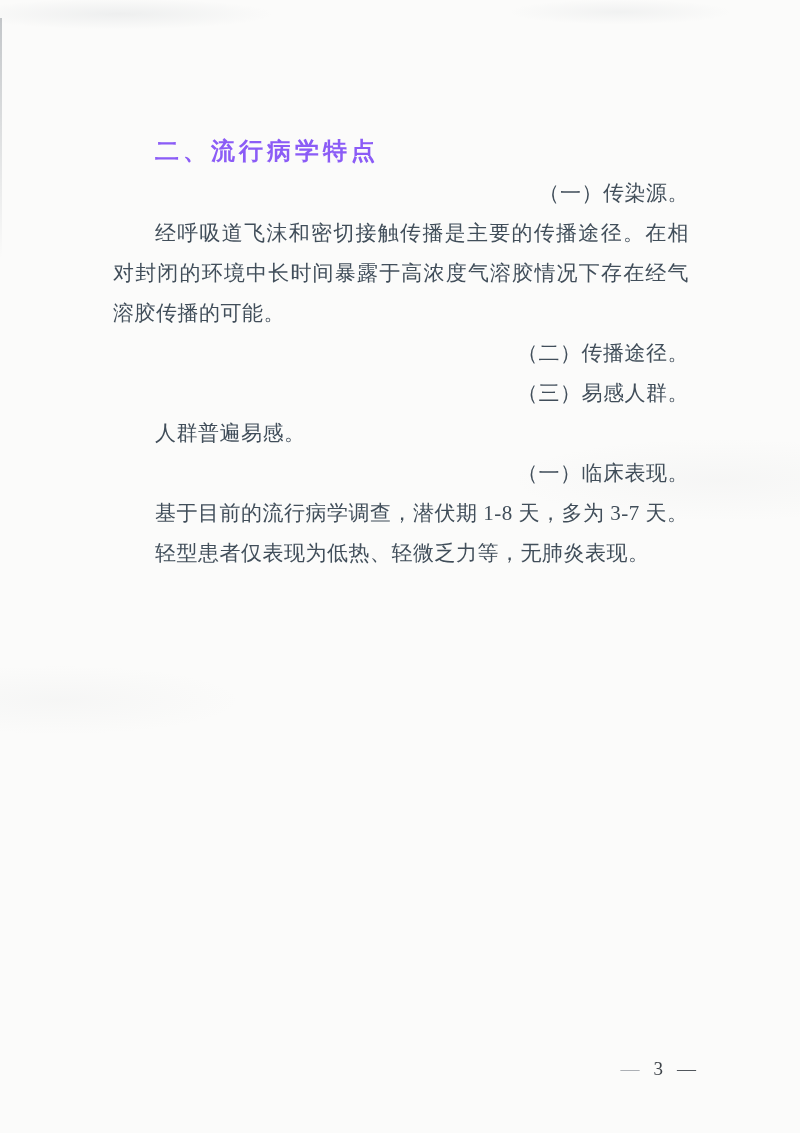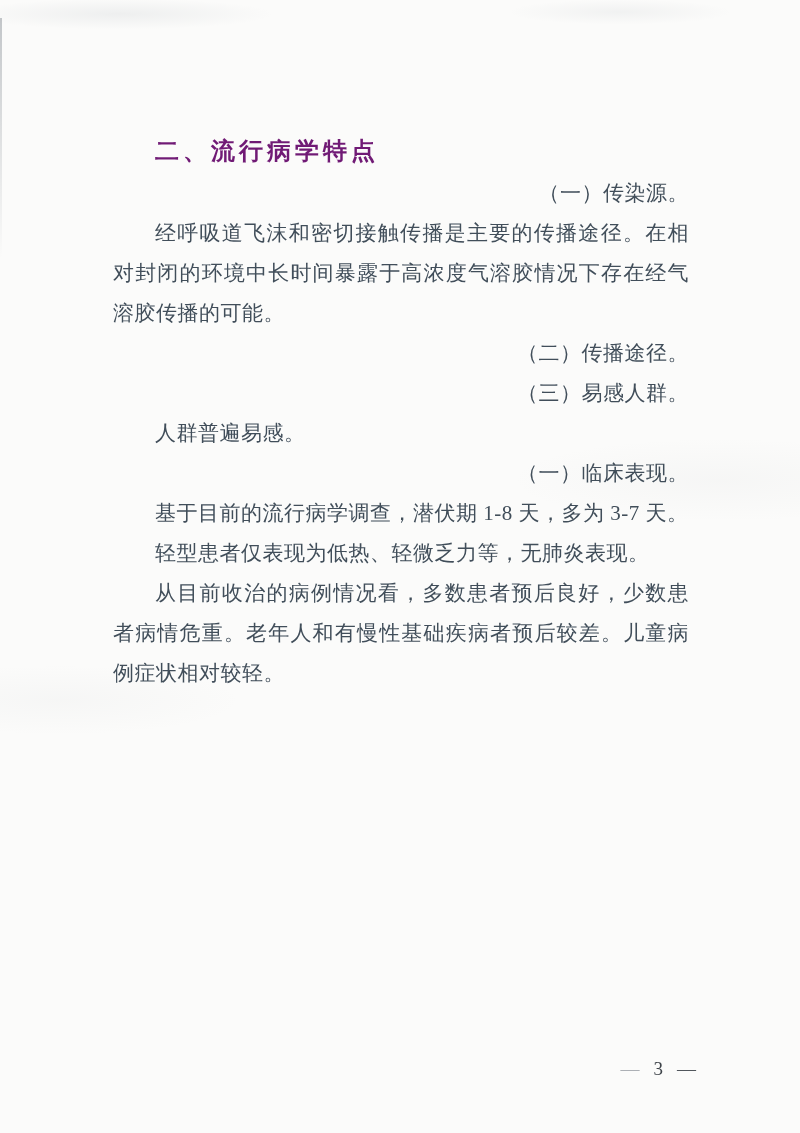--- a/index.html
+++ b/index.html
@@ -43,21 +43,21 @@
     font-size: 21px;
     letter-spacing: 0.5px;
   }
   .block { margin: 0; }
   .heading {
     font-family: "Liberation Sans", "DejaVu Sans", sans-serif;
     font-weight: bold;
     font-size: 24px;
     letter-spacing: 4px;
     line-height: 45px;
-    color: #701a75;
+    color: #8b5cf6;
     padding-left: 42px;
     text-align: left;
   }
   .subheading {
     line-height: 40px;
     text-indent: 2em;
     text-align: right;
   }
   .paragraph {
     line-height: 40px;
@@ -88,20 +88,19 @@
 <div class="doc-body">
   <p class="block heading">二、流行病学特点</p>
   <p class="block subheading">（一）传染源。</p>
   <p class="block paragraph">经呼吸道飞沫和密切接触传播是主要的传播途径。在相对封闭的环境中长时间暴露于高浓度气溶胶情况下存在经气溶胶传播的可能。</p>
   <p class="block subheading">（二）传播途径。</p>
   <p class="block subheading">（三）易感人群。</p>
   <p class="block paragraph">人群普遍易感。</p>
   <p class="block subheading">（一）临床表现。</p>
   <p class="block paragraph">基于目前的流行病学调查，潜伏期 1-8 天，多为 3-7 天。</p>
   <p class="block paragraph">轻型患者仅表现为低热、轻微乏力等，无肺炎表现。</p>
-  <p class="block paragraph">从目前收治的病例情况看，多数患者预后良好，少数患者病情危重。老年人和有慢性基础疾病者预后较差。儿童病例症状相对较轻。</p>
 </div>
 
 <div class="page-number">
   <span class="dash-left">—</span>
   <span class="num">3</span>
   <span class="dash-right">—</span>
 </div>
 
 </body></html>

